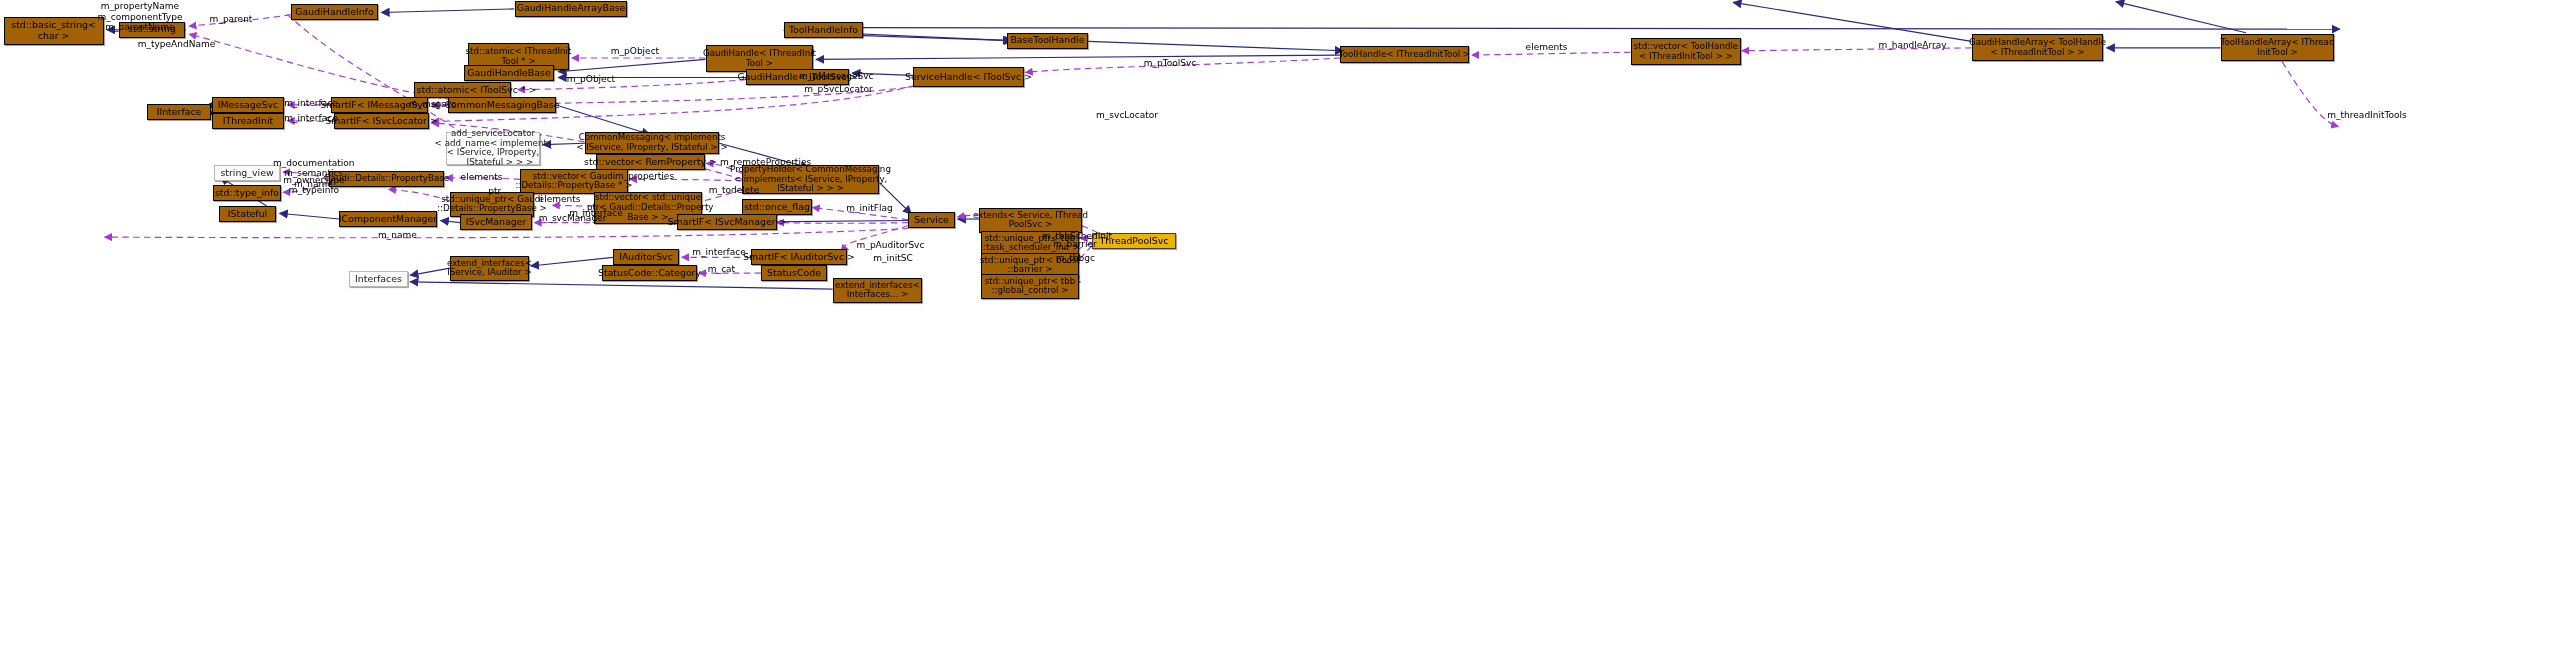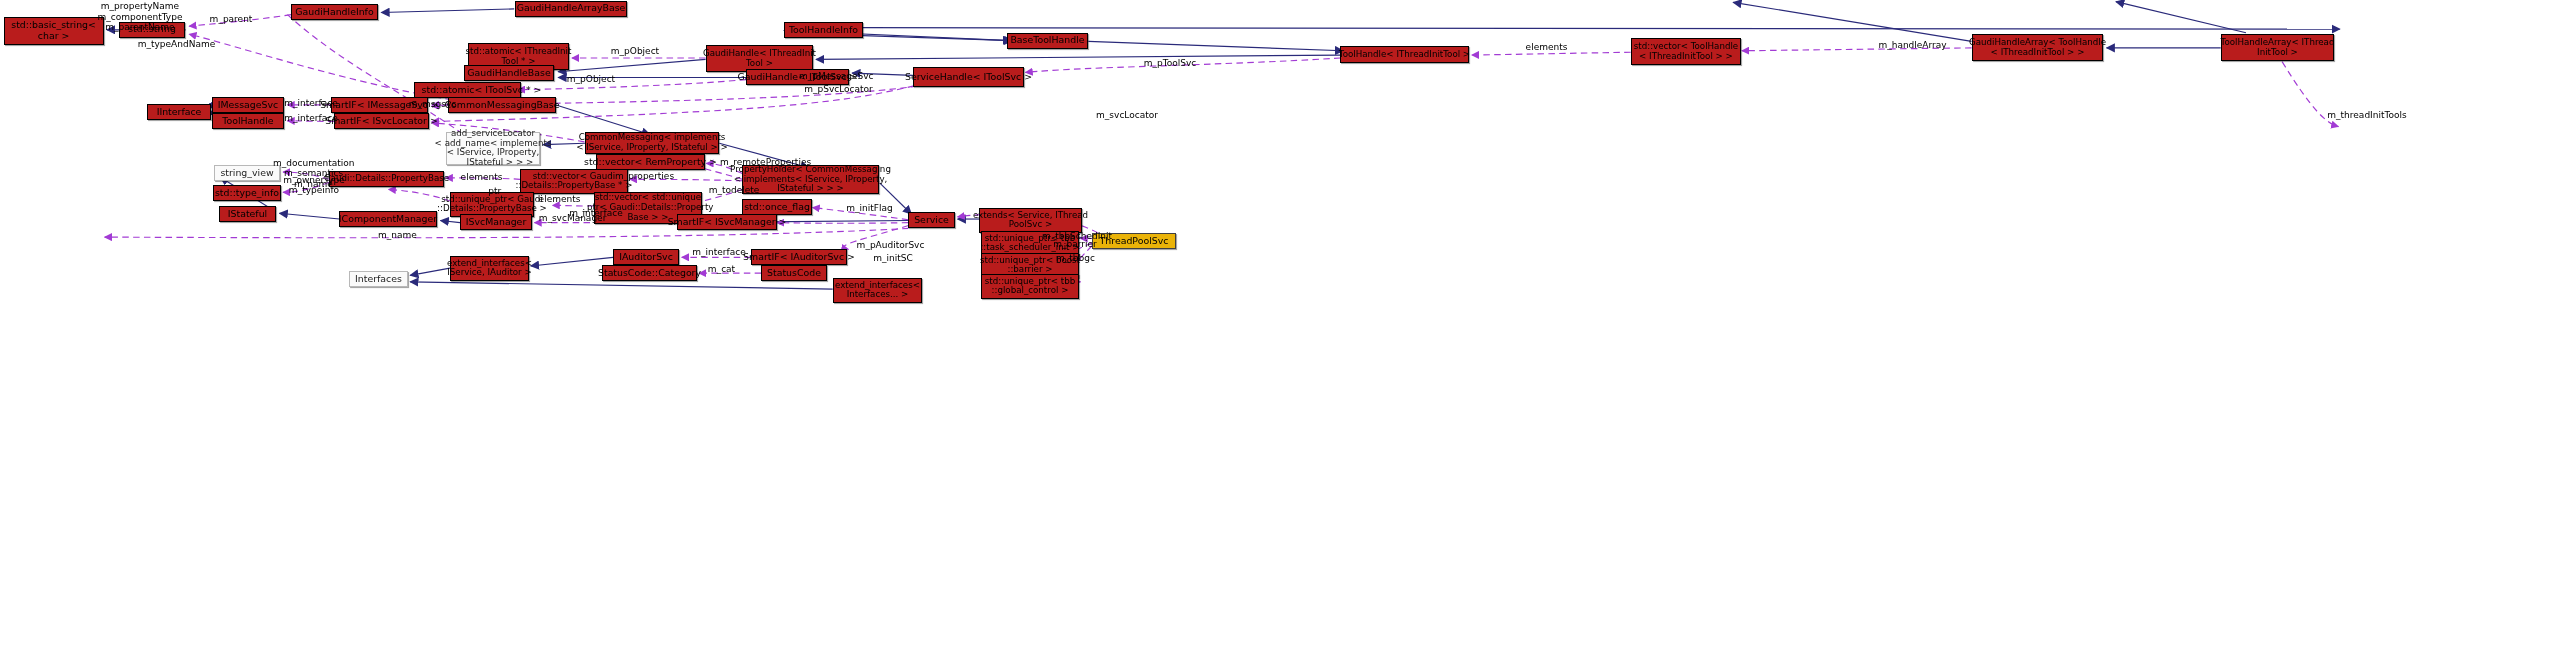--- a/index.html
+++ b/index.html
@@ -9,21 +9,21 @@
     height:667px;
     background:#ffffff;
     font-family:"DejaVu Sans","Liberation Sans",sans-serif;
     overflow:hidden;
   }
   svg.edges{position:absolute;left:0;top:0;width:2576px;height:667px;pointer-events:none;}
   .node{
     position:absolute;
     box-sizing:border-box;
     border:0.7px solid #000000;
-    background:#b91c1c;
+    background:#a16207;
     color:#000000;
     display:flex;
     align-items:center;
     justify-content:center;
     text-align:center;
     line-height:1.12;
     font-size:9.4px;
     white-space:pre;
     box-shadow:1.1px 1.1px 0 0 rgba(0,0,0,0.35);
     z-index:3;
@@ -140,26 +140,26 @@
       <div class="node small" style="left: 1340px; top: 46px; width: 129px; height: 17.3px;">ToolHandle&lt; IThreadInitTool &gt;</div>
       <div class="node small" style="left: 1631px; top: 38px; width: 110px; height: 27.4px;">std::vector&lt; ToolHandle
 &lt; IThreadInitTool &gt; &gt;</div>
       <div class="node small" style="left: 1972px; top: 34px; width: 131px; height: 27.4px;">GaudiHandleArray&lt; ToolHandle
 &lt; IThreadInitTool &gt; &gt;</div>
       <div class="node small" style="left: 2221px; top: 34px; width: 113px; height: 27.4px;">ToolHandleArray&lt; IThread
 InitTool &gt;</div>
       <div class="node" style="left: 464px; top: 65px; width: 90px; height: 16px;">GaudiHandleBase</div>
       <div class="node" style="left: 746px; top: 69px; width: 103px; height: 16px;">GaudiHandle&lt; IToolSvc &gt;</div>
       <div class="node" style="left: 913px; top: 67px; width: 111px; height: 20px;">ServiceHandle&lt; IToolSvc &gt;</div>
-      <div class="node" style="left: 414px; top: 82px; width: 107px; height: 16px; padding-left: 28px;">std::atomic&lt; IToolSvc * &gt;</div>
+      <div class="node" style="left: 414px; top: 82px; width: 97px; height: 16px; padding-left: 28px;">std::atomic&lt; IToolSvc * &gt;</div>
       <div class="node" style="left: 147px; top: 104px; width: 64px; height: 16px;">IInterface</div>
       <div class="node" style="left: 212px; top: 97px; width: 72px; height: 16px;">IMessageSvc</div>
       <div class="node" style="left: 331px; top: 97px; width: 97px; height: 16px;">SmartIF&lt; IMessageSvc &gt;</div>
       <div class="node" style="left: 448px; top: 97px; width: 108px; height: 16px;">CommonMessagingBase</div>
-      <div class="node" style="left: 212px; top: 113px; width: 72px; height: 16px;">ToolHandle</div>
+      <div class="node" style="left: 212px; top: 113px; width: 72px; height: 16px;">IThreadInit</div>
       <div class="node" style="left: 334px; top: 113px; width: 95px; height: 16px;">SmartIF&lt; ISvcLocator &gt;</div>
       <div class="node light small" style="left: 446px; top: 132px; width: 94px; height: 32.5px;">add_serviceLocator
 &lt; add_name&lt; implements
 &lt; IService, IProperty,
      IStateful &gt; &gt; &gt;</div>
       <div class="node small" style="left: 585px; top: 132px; width: 134px; height: 21.7px;">CommonMessaging&lt; implements
 &lt; IService, IProperty, IStateful &gt; &gt;</div>
       <div class="node" style="left: 596px; top: 154px; width: 109px; height: 16px;">std::vector&lt; RemProperty &gt;</div>
       <div class="node small" style="left: 742px; top: 165px; width: 137px; height: 29px;">PropertyHolder&lt; CommonMessaging
 &lt; implements&lt; IService, IProperty,

